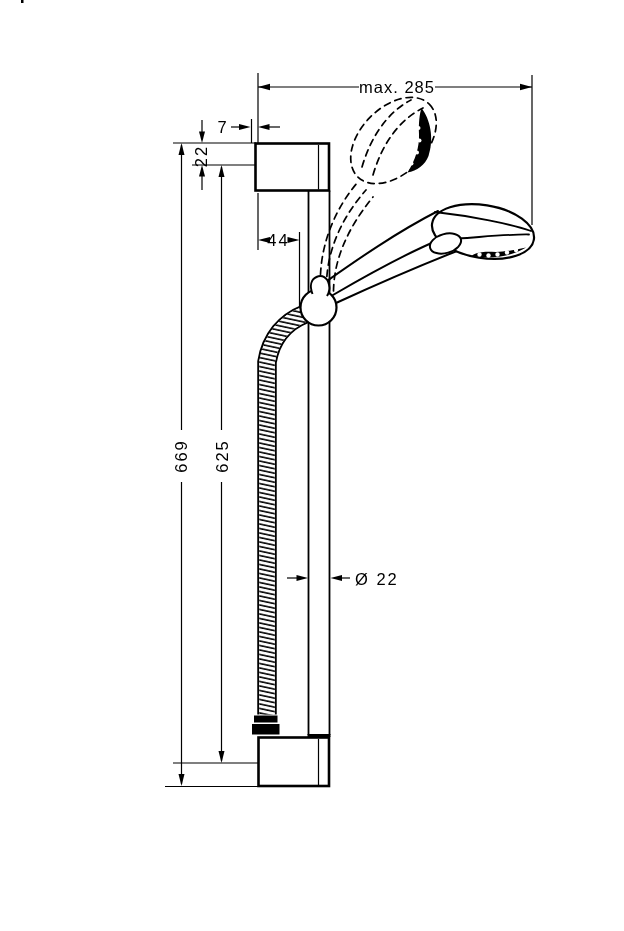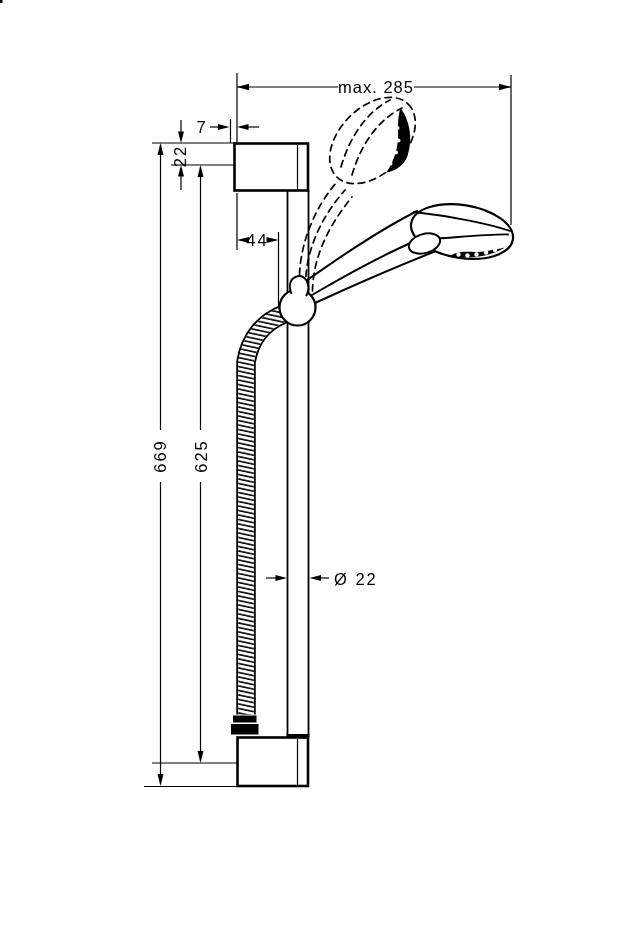--- a/index.html
+++ b/index.html
@@ -2,20 +2,21 @@
 <html><head>
 <meta charset="utf-8">
 <style>
   html,body{margin:0;padding:0;background:#ffffff;}
   .stage{
     position:relative;
     width:545px;height:931px;
     background:#ffffff;
     overflow:hidden;
     font-family:"Liberation Sans","DejaVu Sans",sans-serif;
+    margin-left:21px;
   }
   svg{display:block;}
   .dimtxt{
     font-family:"Liberation Sans","DejaVu Sans",sans-serif;
     font-size:16.5px;
     letter-spacing:2px;
     fill:#000;
   }
   .dimtxt-words{letter-spacing:1px;}
 </style>

